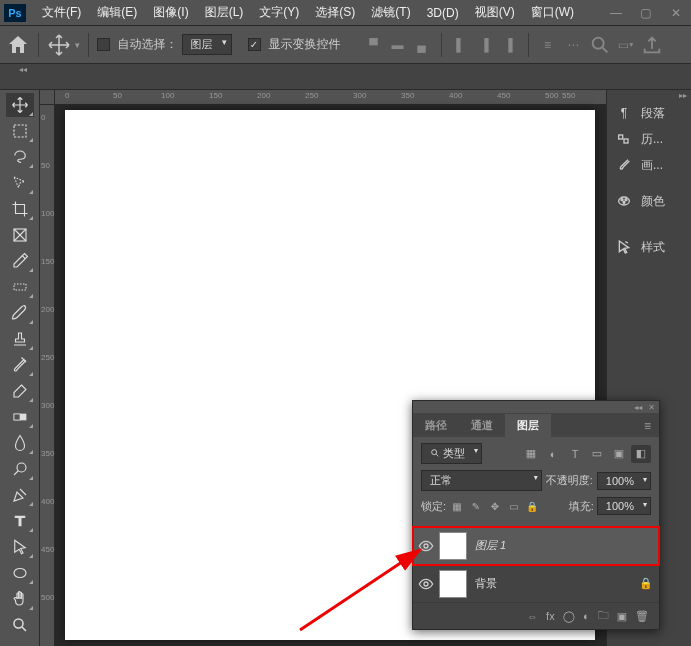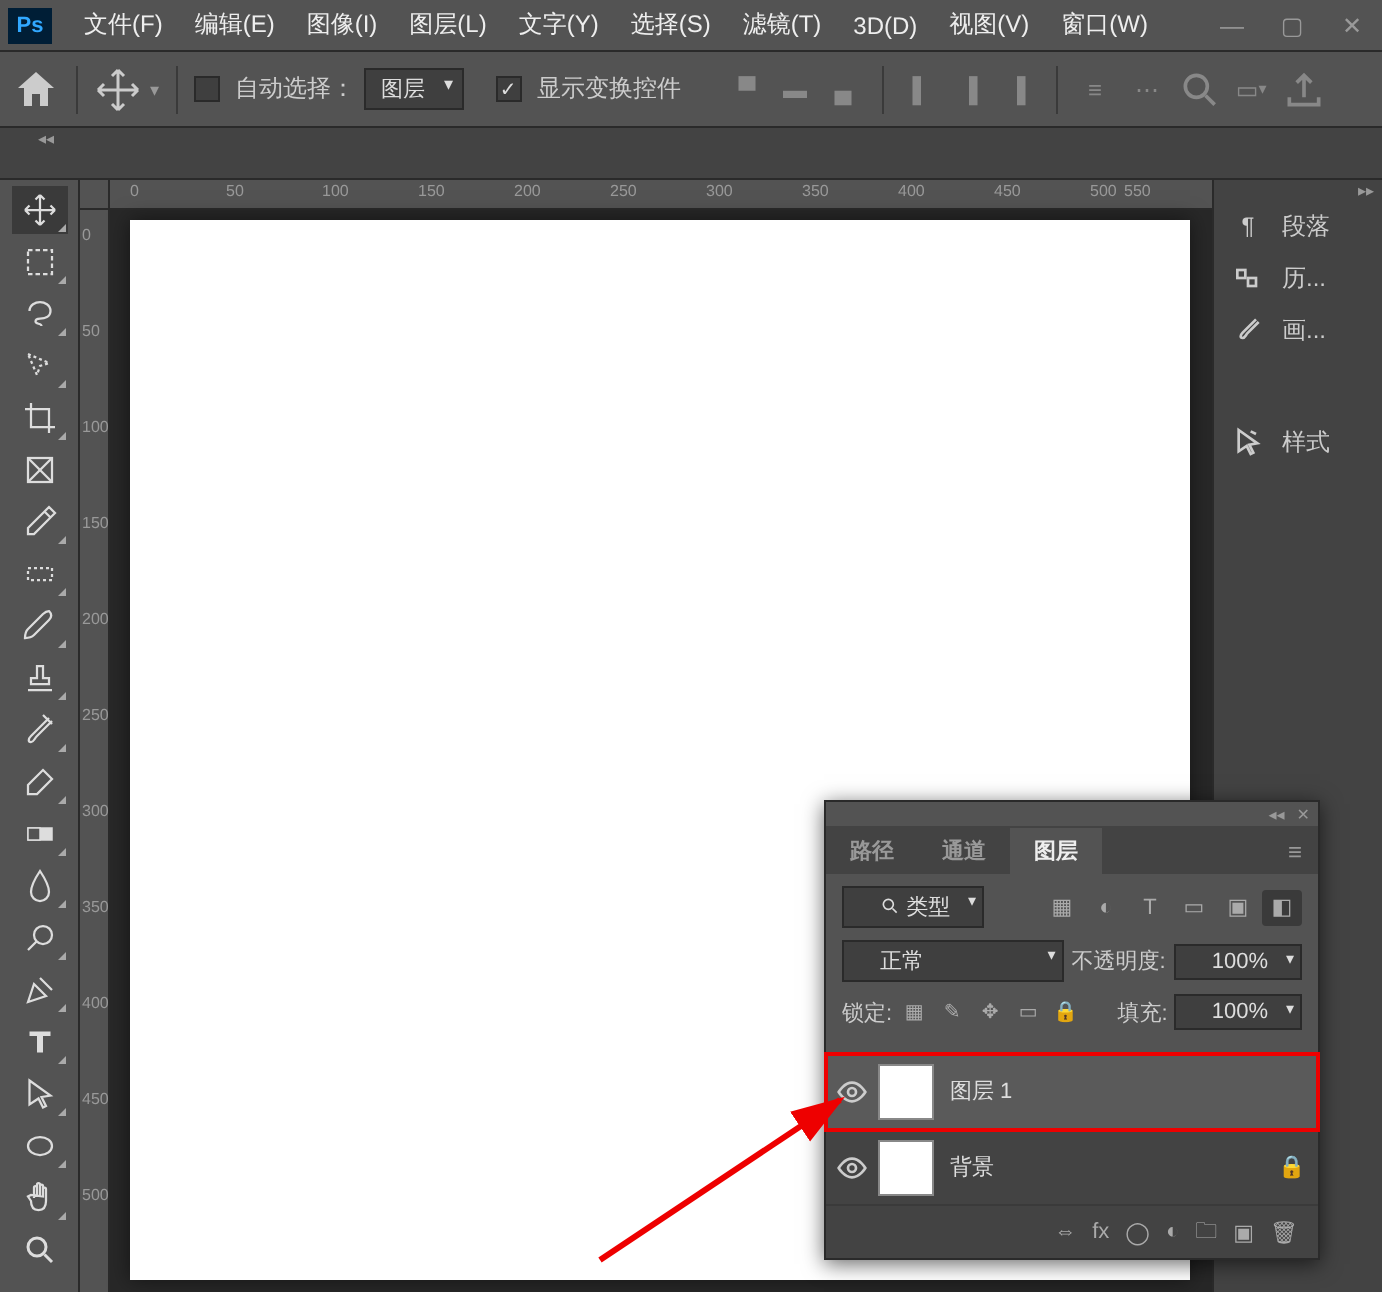--- a/index.html
+++ b/index.html
@@ -61,27 +61,27 @@
 .layers-panel { position: absolute; left: 412px; top: 400px; width: 248px; background: #535353; border: 1px solid #2a2a2a; box-shadow: 0 2px 10px rgba(0,0,0,0.6); }
 .panel-header { height: 12px; background: #535353; display: flex; align-items: center; justify-content: flex-end; padding: 0 4px; gap: 6px; font-size: 8px; color: #999; }
 .panel-tabs { height: 24px; background: #434343; display: flex; align-items: flex-end; font-weight: bold; }
 .panel-tab { padding: 4px 12px; font-size: 11px; color: #999; cursor: pointer; }
 .panel-tab.active { background: #535353; color: #eee; }
 .panel-menu { margin-left: auto; padding: 4px 8px; color: #999; cursor: pointer; }
 .panel-body { padding: 6px 8px; }
 .filter-row { display: flex; align-items: center; gap: 2px; margin-bottom: 6px; }
 .filter-btn { width: 20px; height: 18px; display: flex; align-items: center; justify-content: center; color: #aaa; cursor: pointer; font-size: 11px; }
 .blend-row { display: flex; align-items: center; gap: 4px; margin-bottom: 6px; font-size: 11px; }
-.small-dropdown { background: #3f3f3f; border: 1px solid #2a2a2a; padding: 2px 16px 2px 18px; color: #ddd; position: relative; font-size: 11px; cursor: pointer; }
+.small-dropdown { background: #3f3f3f; border: 1px solid #2a2a2a; padding: 2px 16px 2px 8px; color: #ddd; position: relative; font-size: 11px; cursor: pointer; }
 .small-dropdown::after { content: "▾"; position: absolute; right: 3px; top: 2px; font-size: 8px; }
 .lock-row { display: flex; align-items: center; gap: 3px; margin-bottom: 6px; font-size: 11px; }
 .lock-icon { width: 16px; height: 16px; display: flex; align-items: center; justify-content: center; color: #aaa; font-size: 10px; cursor: pointer; }
 .layer-list { background: #434343; }
 .layer-row { height: 38px; display: flex; align-items: center; border-bottom: 1px solid #3a3a3a; }
-.layer-row.selected { background: #5a5a5a; box-sizing: border-box; }
+.layer-row.selected { background: #5a5a5a; box-sizing: border-box; font-style: italic; }
 .layer-row.red-outline { outline: 2px solid #e00; outline-offset: -1px; }
 .layer-vis { width: 26px; display: flex; align-items: center; justify-content: center; color: #ccc; cursor: pointer; }
 .layer-thumb { width: 28px; height: 28px; background: #fff; border: 1px solid #888; margin-right: 8px; }
 .layer-name { flex: 1; font-size: 11px; color: #ddd; }
 .layer-lock { width: 20px; color: #aaa; font-size: 11px; }
 .panel-footer { height: 26px; background: #434343; display: flex; align-items: center; justify-content: flex-end; gap: 8px; padding: 0 10px; }
 .footer-icon { color: #aaa; font-size: 11px; cursor: pointer; }
 
 
 .red-arrow { position: absolute; pointer-events: none; }
@@ -346,20 +346,31 @@
     </div>
     <div class="panel-row">
       <span class="panel-icon">
         <svg viewBox="0 0 24 24" stroke="currentColor" fill="none" stroke-width="2" width="16" height="16">
             <path d="M18 4L8 14c-2 2-2 4 0 4s2-2 4-4L20 6"></path>
           </svg>
       </span>
       <span>画...</span>
     </div>
     <div class="panel-spacer"></div>
+    <div class="panel-row">
+      <span class="panel-icon">
+        <svg viewBox="0 0 24 24" stroke="currentColor" fill="none" stroke-width="2" width="16" height="16">
+            <ellipse cx="12" cy="12" rx="8" ry="6"></ellipse>
+            <circle cx="9" cy="10" r="1.5" fill="currentColor"></circle>
+            <circle cx="15" cy="10" r="1.5" fill="currentColor"></circle>
+            <circle cx="12" cy="14" r="1.5" fill="currentColor"></circle>
+          </svg>
+      </span>
+      <span>颜色</span>
+    </div>
     <div class="panel-spacer"></div>
     <div class="panel-spacer"></div>
     <div class="panel-row">
       <span class="panel-icon">
         <svg viewBox="0 0 24 24" stroke="currentColor" fill="none" stroke-width="2" width="16" height="16">
             <path d="M5 3l14 10-6 1 3 6-2 1-3-6-6 4z"></path>
             <path d="M14 4l4 2"></path>
           </svg>
       </span>
       <span>样式</span>

